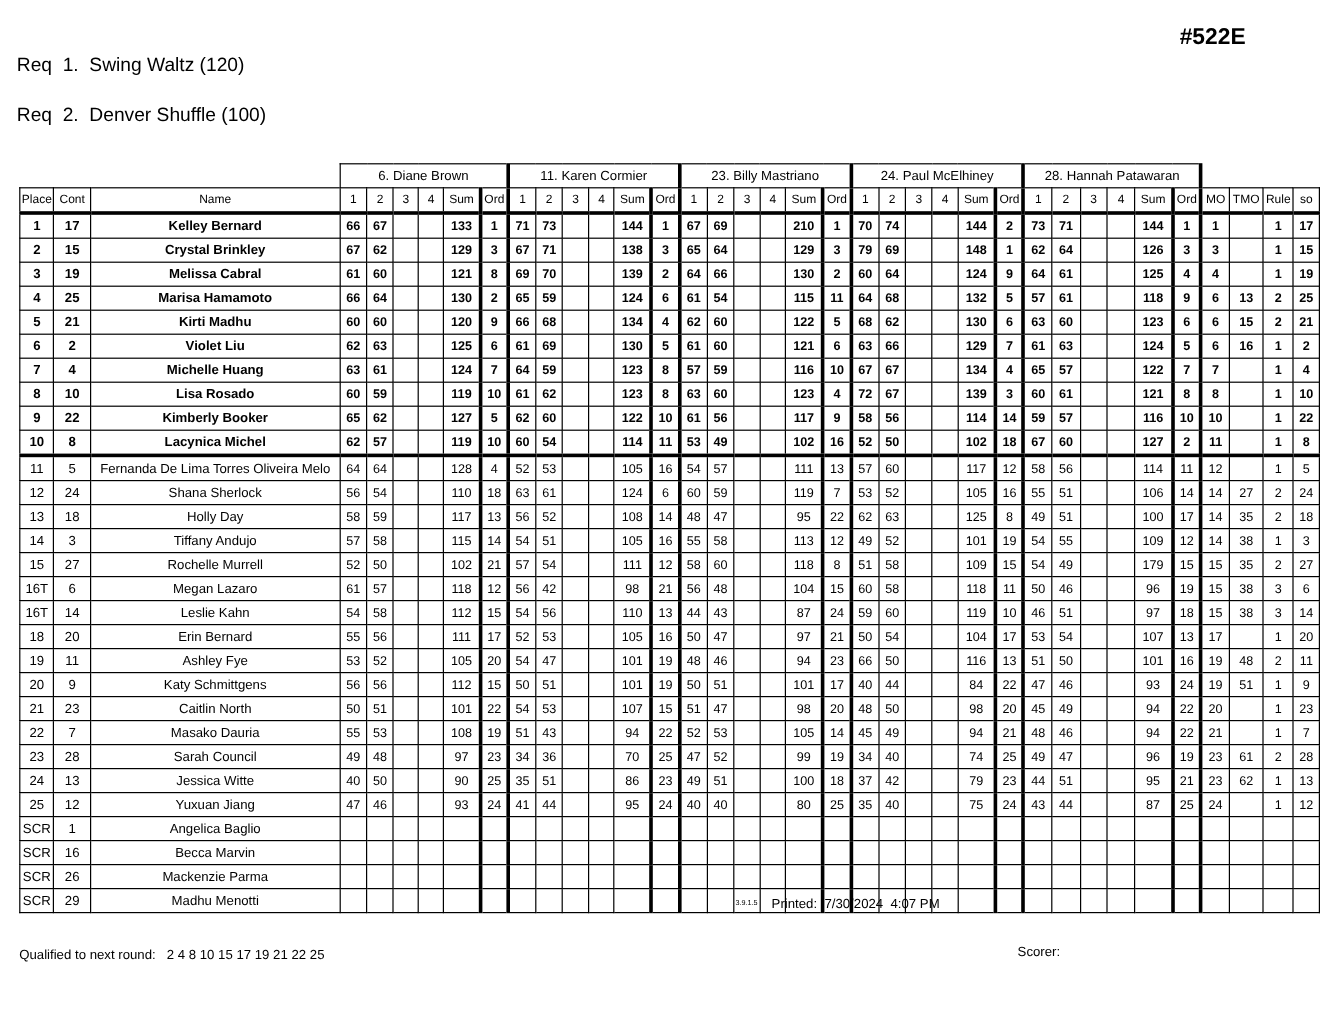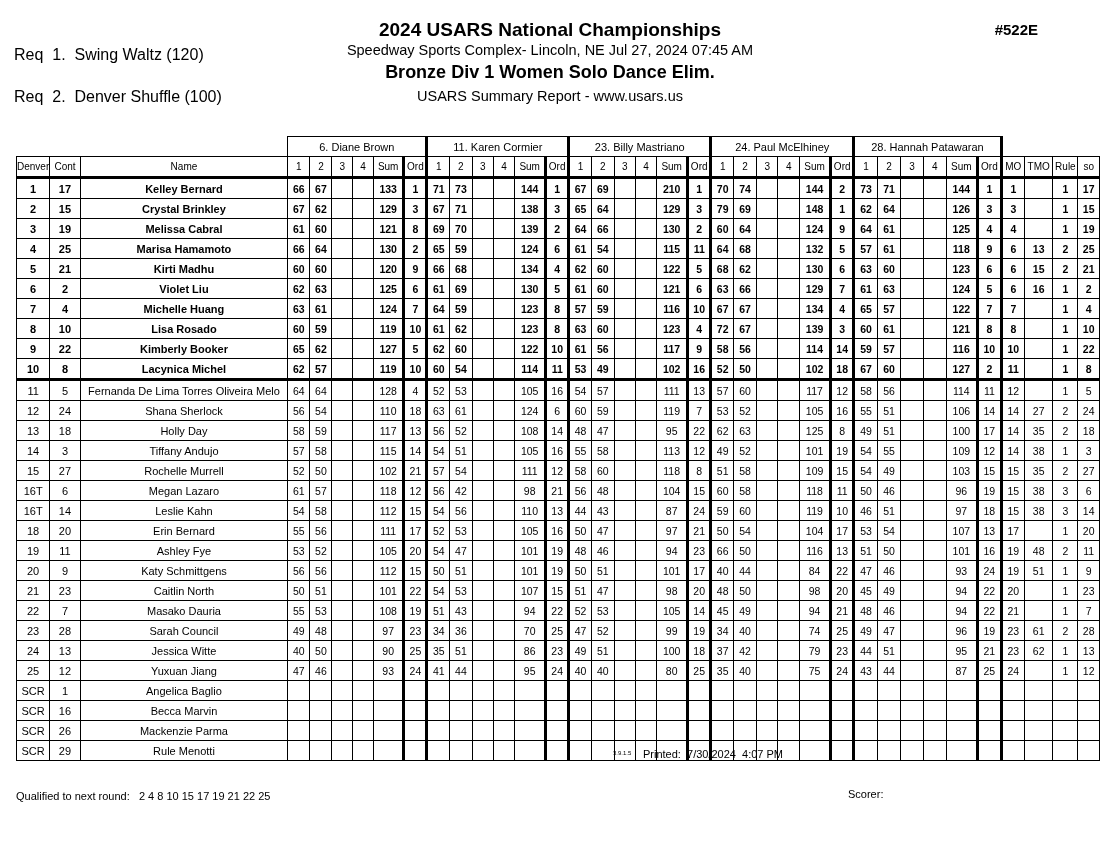--- a/index.html
+++ b/index.html
@@ -39,21 +39,21 @@
   }
   .title-event {
     font-size: 18px; font-weight: bold; line-height: 25px;
   }
   .title-report {
     font-size: 14.5px; line-height: 22px;
   }
   .eventno {
     position: absolute;
     right: 62px; top: 21px;
-    font-size: 15px; font-weight: bold;
+    font-size: 19px; font-weight: bold;
   }
 
   
   .tablewrap {
     position: absolute;
     left: 16px; top: 136px;
   }
   table.grid {
     border-collapse: collapse;
     font-size: 10.5px;
@@ -110,26 +110,20 @@
 </head>
 <body>
 
 <div id="page">
 
   <div class="reqs">
     <div>Req  1.  Swing Waltz (120)</div>
     <div>Req  2.  Denver Shuffle (100)</div>
   </div>
 
-  <div class="titles">
-    <div class="title-main">2024 USARS National Championships</div>
-    <div class="title-venue">Speedway Sports Complex- Lincoln, NE  Jul 27, 2024  07:45 AM</div>
-    <div class="title-event">Bronze Div 1 Women Solo Dance Elim.</div>
-    <div class="title-report">USARS Summary Report - www.usars.us</div>
-  </div>
   <div class="eventno">#522E</div>
 
   <div class="tablewrap">
     <table class="grid">
       <colgroup id="cg">
           <col style="width: 29px;">
           <col style="width: 33px;">
           <col style="width: 212px;">
           <col style="width: 25px;">
           <col style="width: 25px;">
@@ -170,21 +164,21 @@
         <tr id="judge-row">
             <th colspan="3" class="blank-cell"></th>
             <th colspan="6" class="judgename">6.  Diane Brown</th>
             <th colspan="6" class="judgename jsep-l">11.  Karen Cormier</th>
             <th colspan="6" class="judgename jsep-l">23.  Billy Mastriano</th>
             <th colspan="6" class="judgename jsep-l">24.  Paul McElhiney</th>
             <th colspan="6" class="judgename jsep-l jsep-r">28.  Hannah Patawaran</th>
             <th colspan="4" class="blank-cell"></th>
           </tr>
         <tr id="col-row">
-            <th class="colhdr ">Denver</th>
+            <th class="colhdr ">Place</th>
             <th class="colhdr ">Cont</th>
             <th class="colhdr colhdr-name">Name</th>
             <th class="colhdr ">1</th>
             <th class="colhdr ">2</th>
             <th class="colhdr ">3</th>
             <th class="colhdr ">4</th>
             <th class="colhdr ">Sum</th>
             <th class="colhdr  jsep-l">Ord</th>
             <th class="colhdr  jsep-l">1</th>
             <th class="colhdr ">2</th>
@@ -788,21 +782,21 @@
             <td class=" jsep-l">51</td>
             <td class="">58</td>
             <td class=""></td>
             <td class=""></td>
             <td class="">109</td>
             <td class=" jsep-l ord">15</td>
             <td class=" jsep-l">54</td>
             <td class="">49</td>
             <td class=""></td>
             <td class=""></td>
-            <td class="">103</td>
+            <td class="">179</td>
             <td class=" jsep-l ord jsep-r">15</td>
             <td class="">15</td>
             <td class="">35</td>
             <td class="">2</td>
             <td class="">27</td>
           </tr>
           <tr>
             <td class="place">16T</td>
             <td class="cont">6</td>
             <td class="name">Megan Lazaro</td>
@@ -1305,21 +1299,21 @@
             <td class=""></td>
             <td class=" jsep-l ord jsep-r"></td>
             <td class=""></td>
             <td class=""></td>
             <td class=""></td>
             <td class=""></td>
           </tr>
           <tr>
             <td class="place">SCR</td>
             <td class="cont">29</td>
-            <td class="name">Rule Menotti</td>
+            <td class="name">Madhu Menotti</td>
             <td class=""></td>
             <td class=""></td>
             <td class=""></td>
             <td class=""></td>
             <td class=""></td>
             <td class=" jsep-l ord"></td>
             <td class=" jsep-l"></td>
             <td class=""></td>
             <td class=""></td>
             <td class=""></td>

